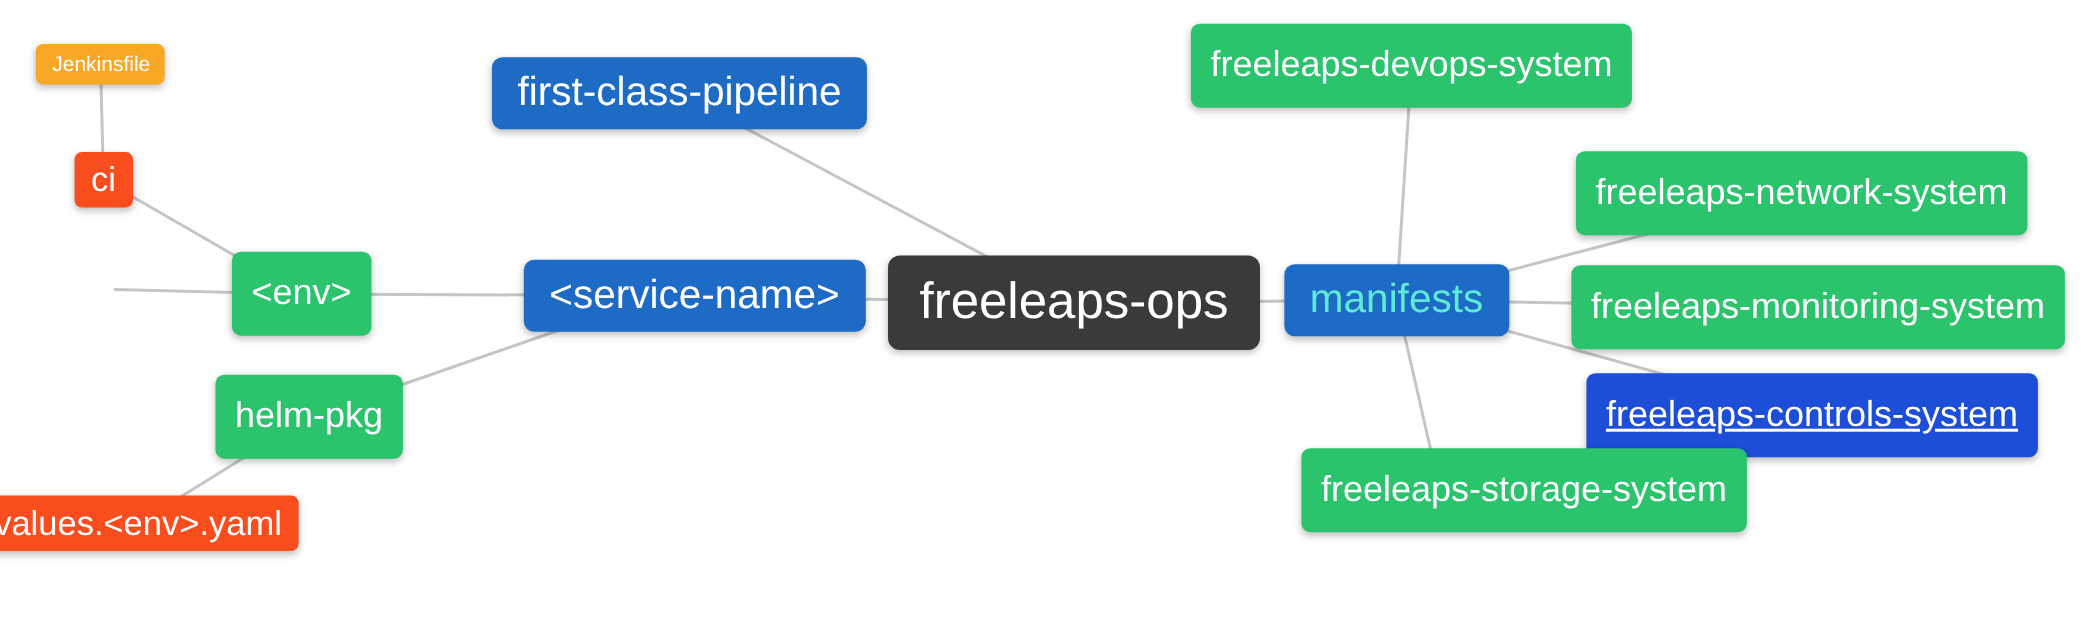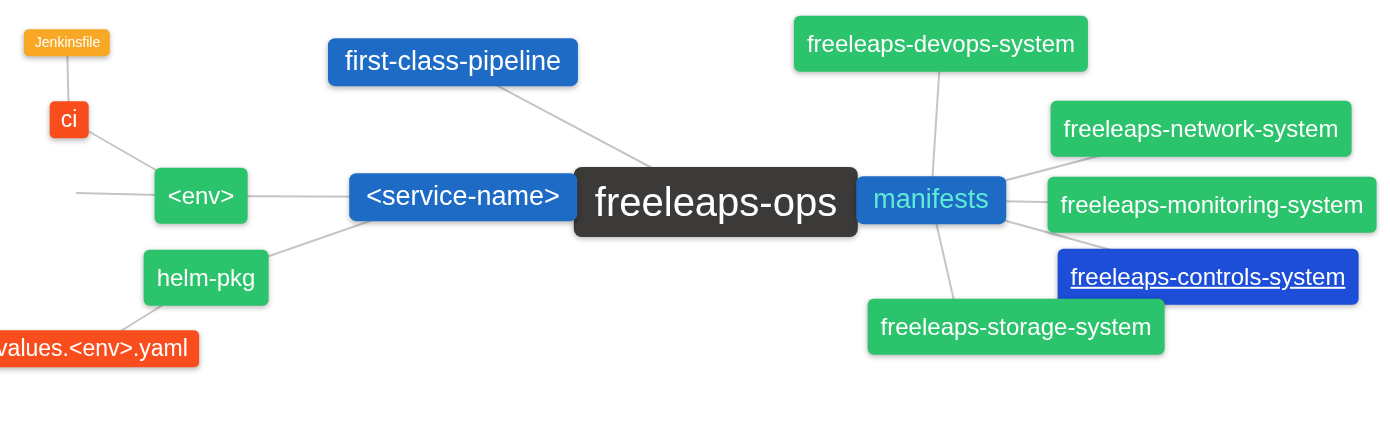--- a/index.html
+++ b/index.html
@@ -23,21 +23,21 @@
     position:absolute;
     transform:translate(-50%,-50%);
     z-index:2;
     color:#ffffff;
     white-space:nowrap;
     text-align:center;
     box-shadow:0 2px 5px rgba(0,0,0,0.25);
     cursor:pointer;
     line-height:1.1;
   }
-  .lv-root{font-size:40px;padding:13px 21px;border-radius:8px;}
+  .lv-root{font-size:34px;padding:13px 21px;border-radius:8px;}
   .lv-l1  {font-size:27px;padding:9px 17px;border-radius:7px;}
   .lv-l2  {font-size:24px;padding:15px 13px;border-radius:6px;}
   .lv-l3  {font-size:23px;padding:6px 11px;border-radius:5px;}
   .lv-l4  {font-size:14px;padding:6px 10px;border-radius:5px;}
 </style>
 </head>
 <body>
 
 <div id="mindmap">
   <svg id="edges-svg" xmlns="http://www.w3.org/2000/svg">

